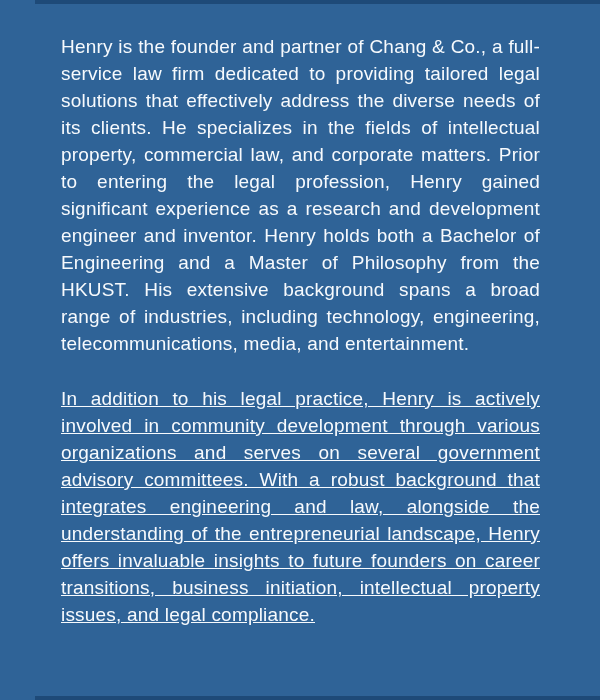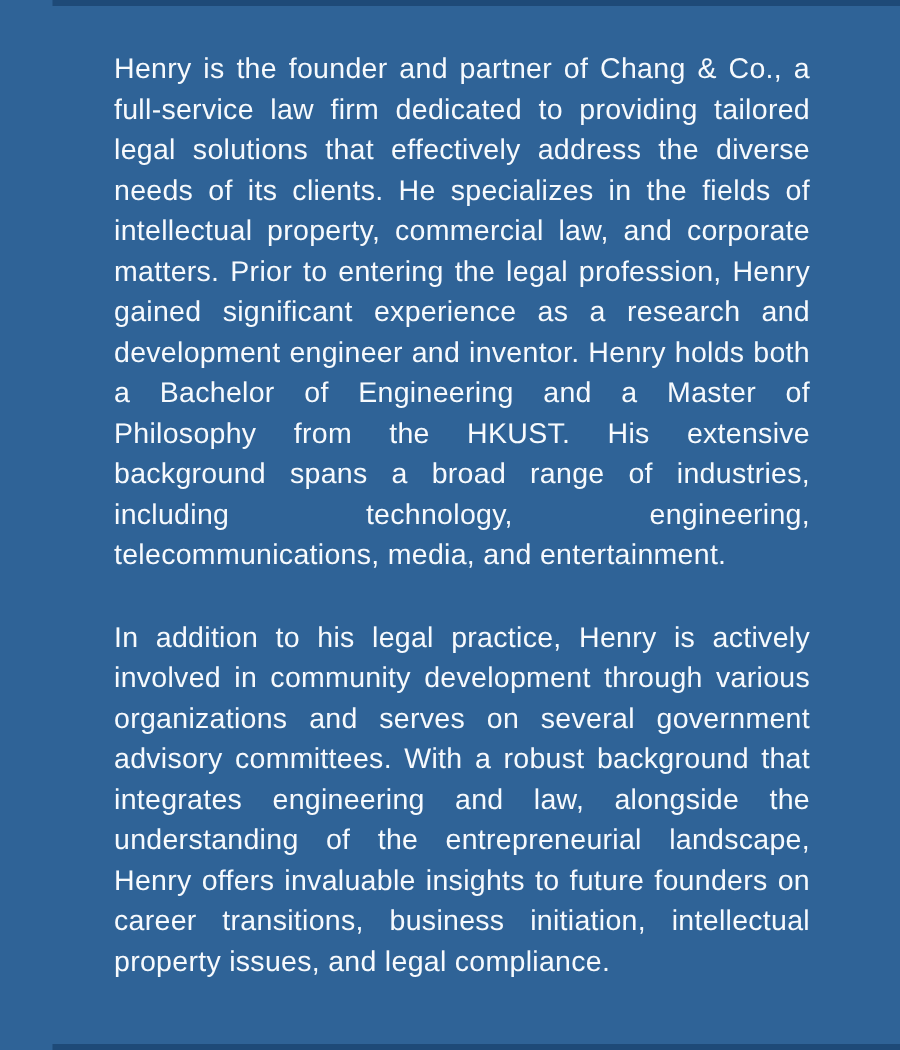--- a/index.html
+++ b/index.html
@@ -31,24 +31,25 @@
     width: 480px;
     padding-top: 33px;
     color: var(--text, #F7FAFD);
     font-size: 19px;
     line-height: 27px;
     letter-spacing: 0.2px;
     text-align: justify;
     text-justify: inter-word;
   }
   .text-block p {
-    margin: 0 0 28px 16px;
+    margin: 0 0 28px 1px;
   }
   .text-block p:last-child {
     margin-bottom: 0;
+    text-decoration: underline;
   }
 </style>
 </head>
 <body>
 
 <div class="canvas" style="--bg: #2F6397; --edge: #1E4A78; --text: #F7FAFD;">
   <div class="edge-bar top"></div>
 
   <div class="text-block">
     <p>Henry is the founder and partner of Chang &amp; Co., a full-service law firm dedicated to providing tailored legal solutions that effectively address the diverse needs of its clients. He specializes in the fields of intellectual property, commercial law, and corporate matters. Prior to entering the legal profession, Henry gained significant experience as a research and development engineer and inventor. Henry holds both a Bachelor of Engineering and a Master of Philosophy from the HKUST. His extensive background spans a broad range of industries, including technology, engineering, telecommunications, media, and entertainment.</p>

